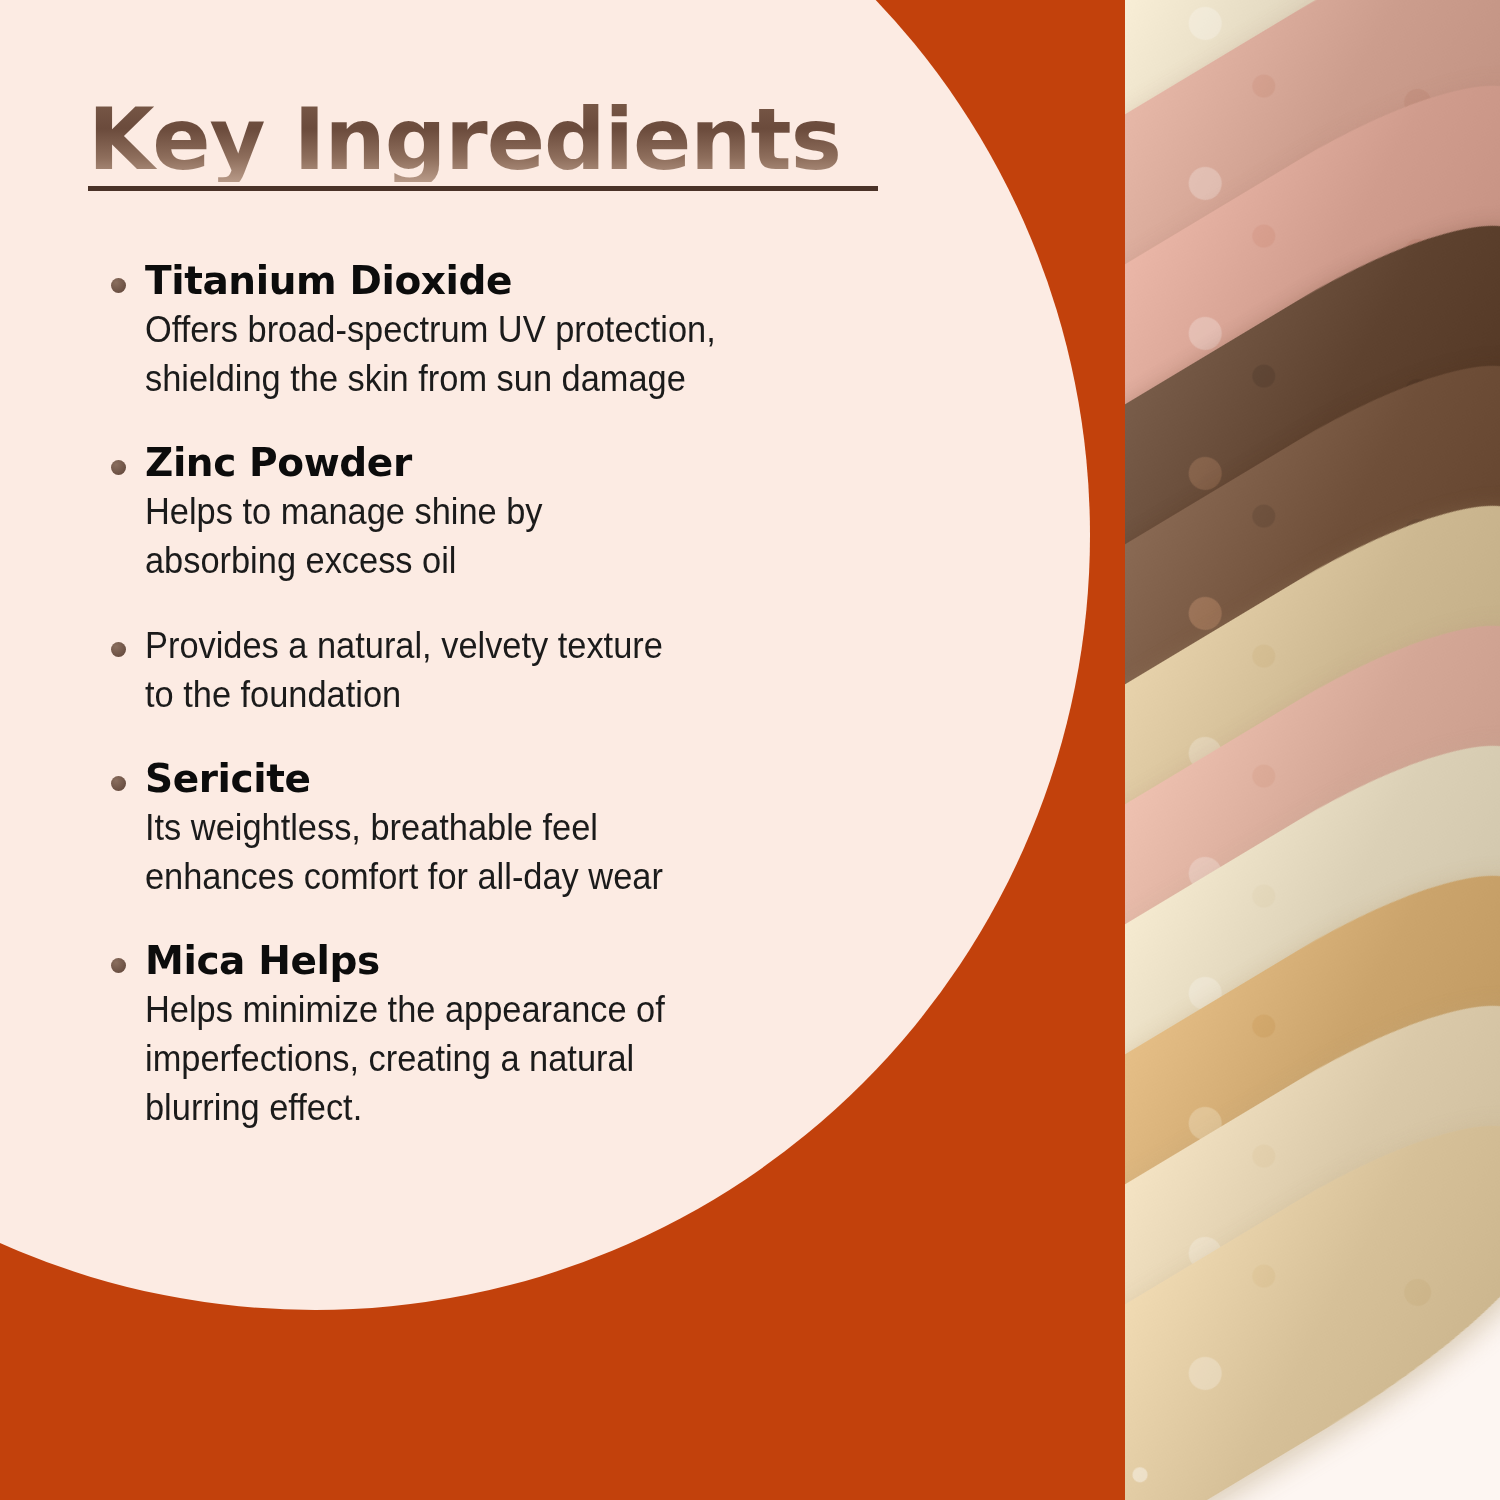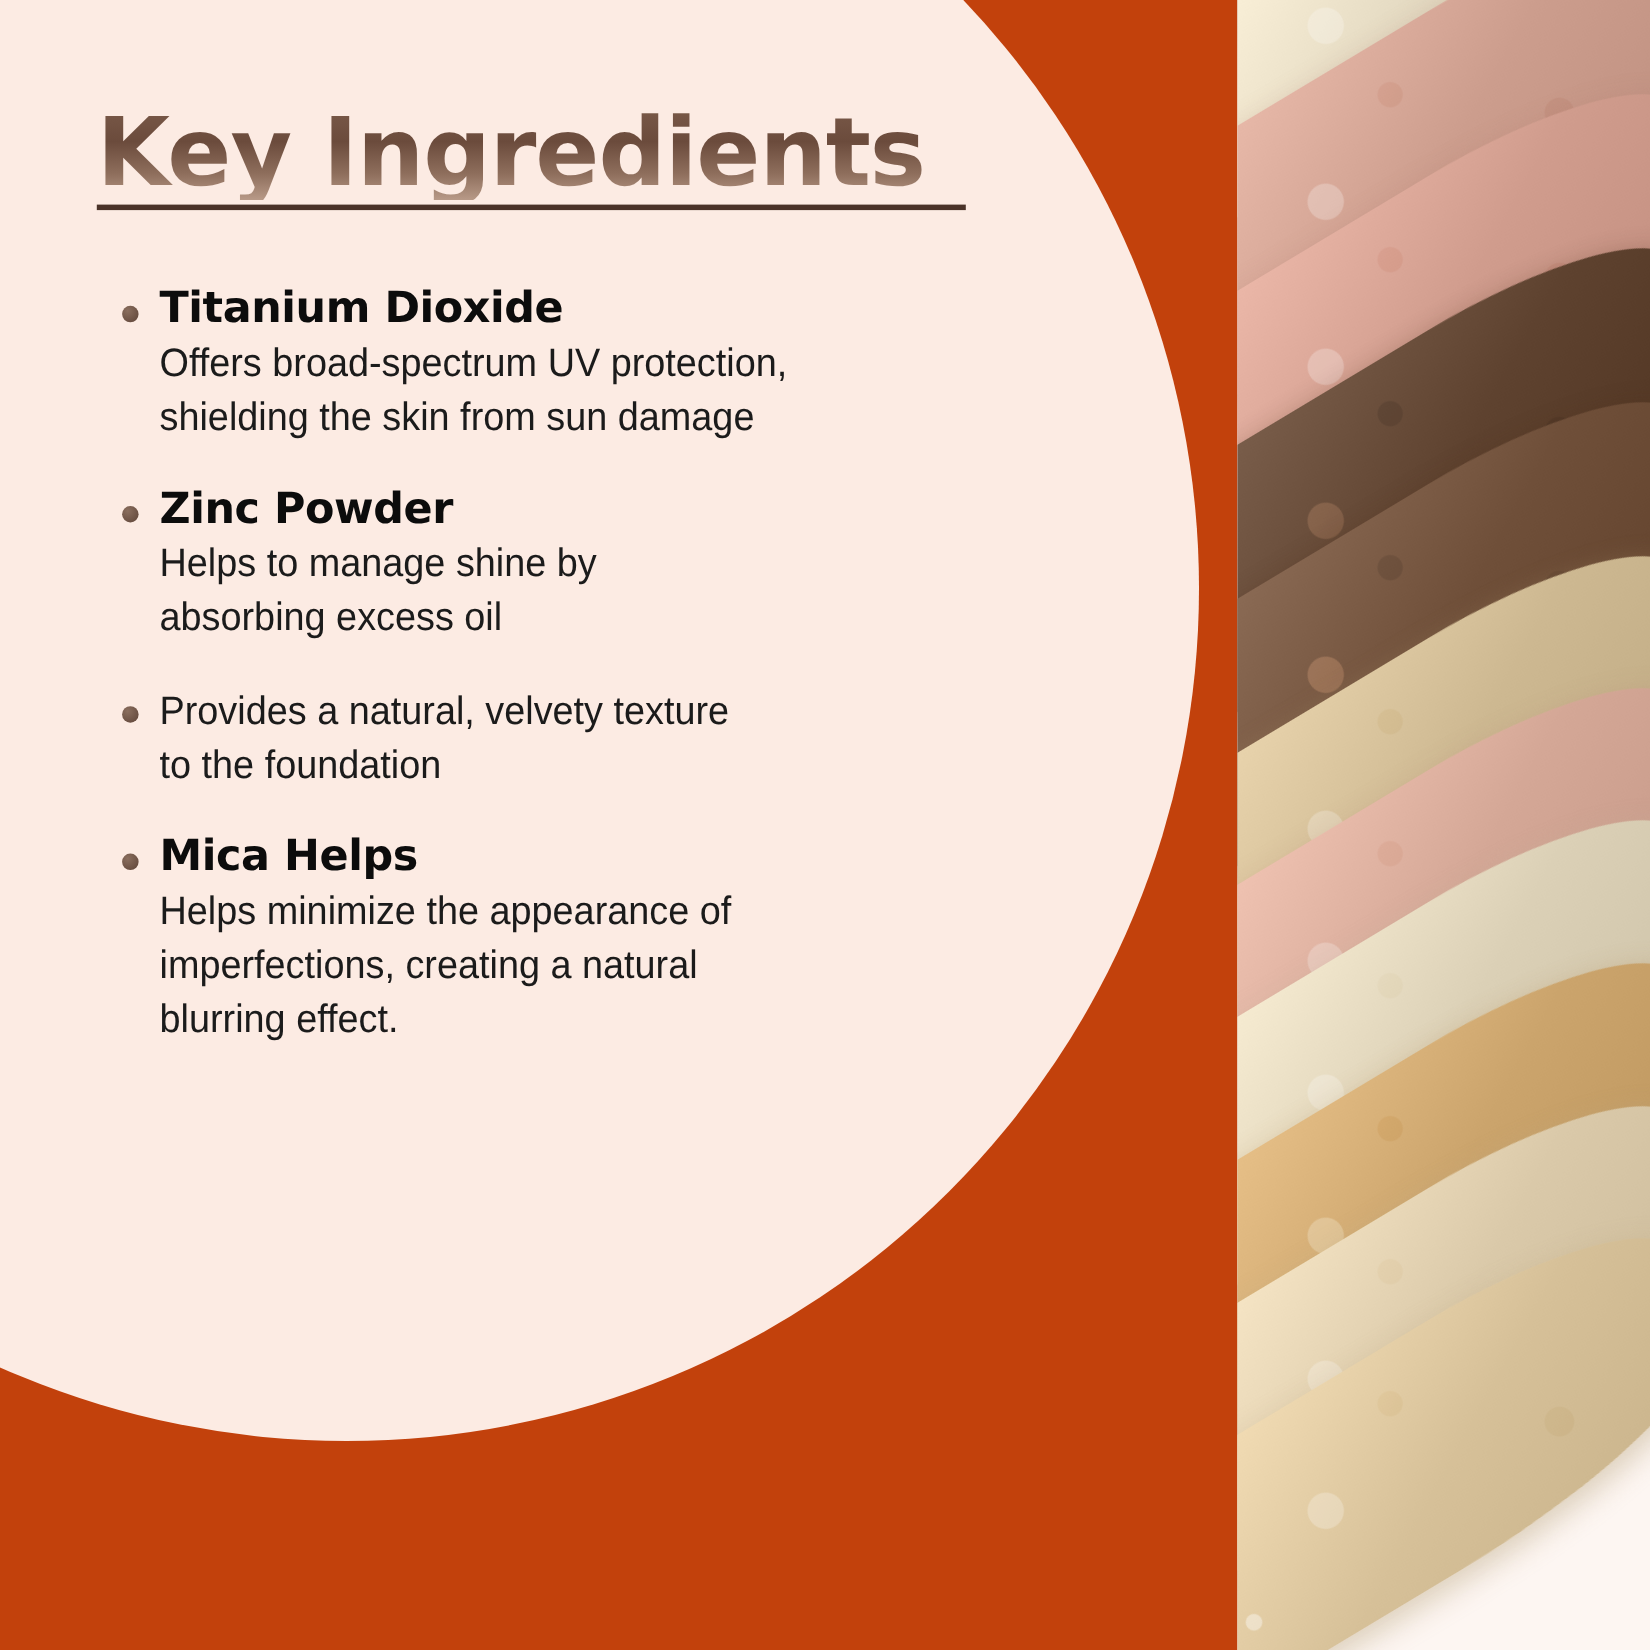--- a/index.html
+++ b/index.html
@@ -227,20 +227,26 @@
         <div class="item-desc">Helps to manage shine by
 absorbing excess oil</div>
       </li>
       <li class="item">
         <span class="bullet"></span>
         <div class="item-desc">Provides a natural, velvety texture
 to the foundation</div>
       </li>
       <li class="item">
         <span class="bullet"></span>
+        <div class="item-title">Sericite</div>
+        <div class="item-desc">Its weightless, breathable feel
+enhances comfort for all-day wear</div>
+      </li>
+      <li class="item">
+        <span class="bullet"></span>
         <div class="item-title">Mica Helps</div>
         <div class="item-desc">Helps minimize the appearance of
 imperfections, creating a natural
 blurring effect.</div>
       </li>
     </ul>
 
   </div>
 </div>
 

